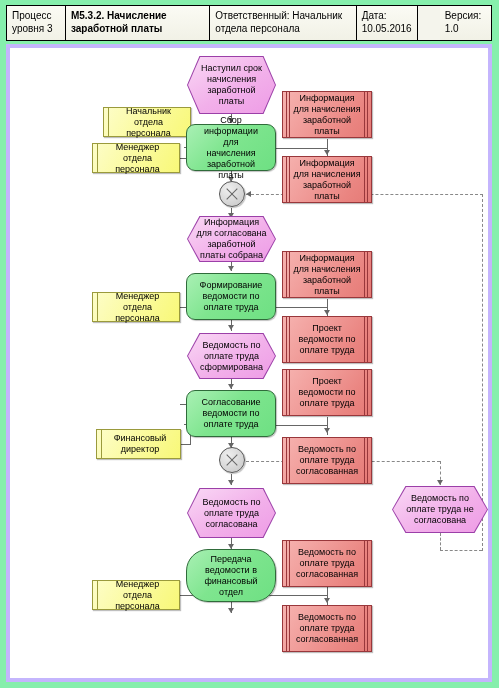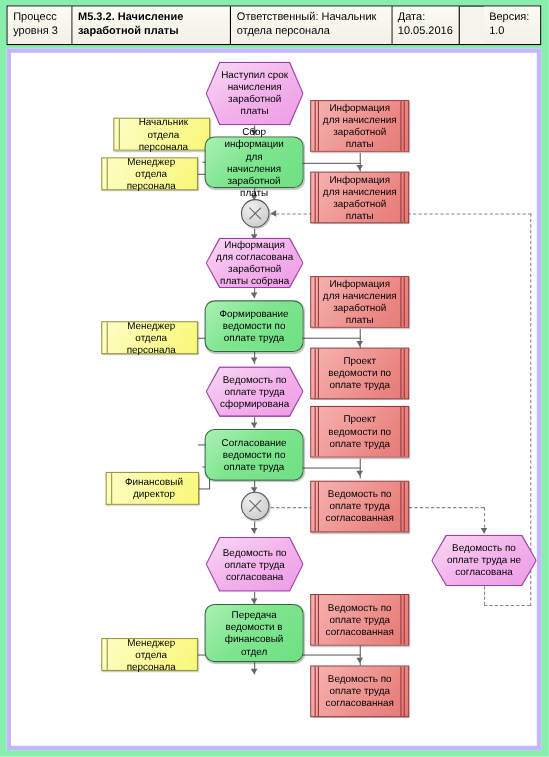--- a/index.html
+++ b/index.html
@@ -338,21 +338,21 @@
       <div class="bar br1"></div>
       <div class="bar br2"></div>
       <span class="dtext">Ведомость по оплате труда согласованная</span>
     </div>
 
     <div class="node role" style="left:82px;top:532px;width:88px;height:30px;">
       <div class="bar"></div>
       <div class="rtext">Менеджер отдела персонала</div>
     </div>
 
-    <div class="node activity" style="left:176px;top:501px;width:90px;height:53px;">
+    <div class="node activity" style="left:176px;top:501px;width:90px;height:53px;border-radius:22px;">
       <span>Передача ведомости в финансовый отдел</span>
     </div>
 
     <div class="node doc" style="left:272px;top:557px;width:90px;height:47px;">
       <div class="bar bl1"></div>
       <div class="bar bl2"></div>
       <div class="bar br1"></div>
       <div class="bar br2"></div>
       <span class="dtext">Ведомость по оплате труда согласованная</span>
     </div>

